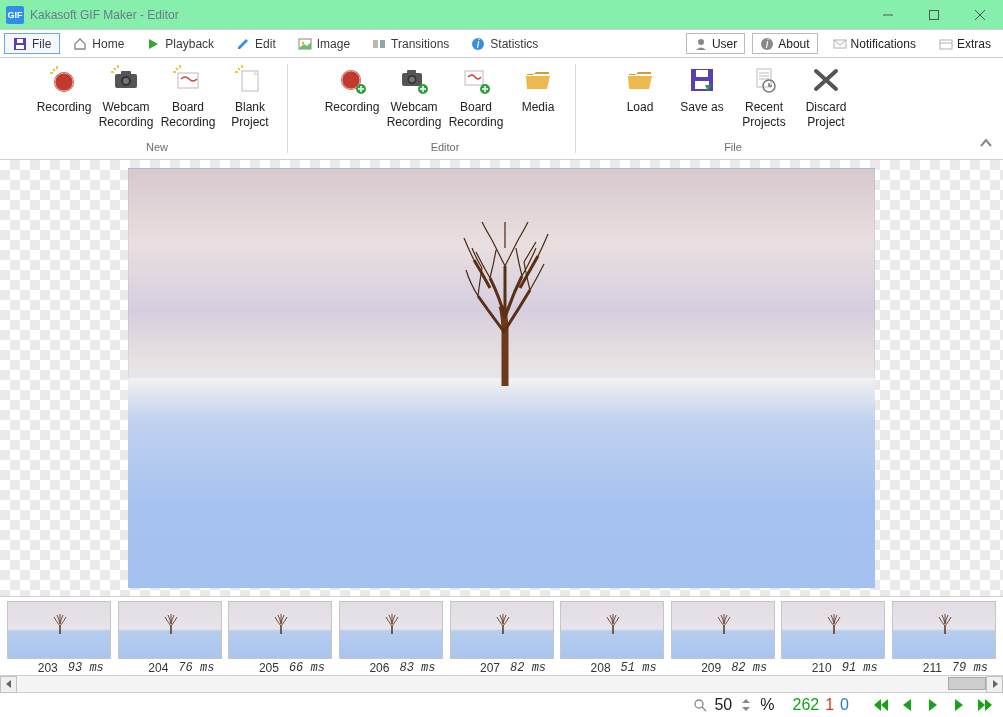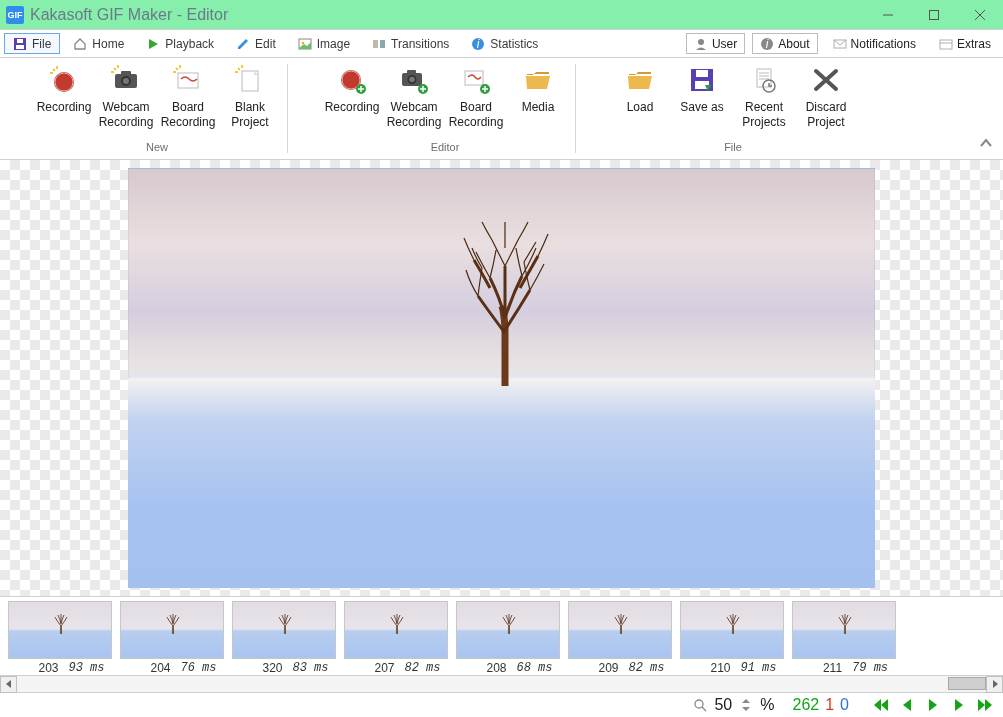--- a/index.html
+++ b/index.html
@@ -1,20 +1,20 @@
 <!DOCTYPE html>
 <html><head>
 <meta charset="utf-8">
 <style>
   *{box-sizing:border-box;margin:0;padding:0;font-family:"Segoe UI","Microsoft YaHei",sans-serif;font-size:12px;}
   html,body{width:1003px;height:717px;overflow:hidden;background:#fff;color:#222;}
   
   .titlebar{height:30px;background:#86efac;display:flex;align-items:center;border-bottom:1px solid #d0d0d0;}
   .titlebar .logo{width:18px;height:18px;background:#2f8eea;color:#fff;font-size:9px;font-weight:bold;display:flex;align-items:center;justify-content:center;margin:0 6px;border-radius:2px;}
-  .titlebar .title{color:#6b7a8a;font-size:16px;}
+  .titlebar .title{color:#6b7a8a;font-size:12px;}
   .titlebar .spacer{flex:1;}
   .titlebar .winbtn{width:46px;height:30px;display:flex;align-items:center;justify-content:center;color:#555;}
   .titlebar .winbtn svg{width:10px;height:10px;stroke:#555;stroke-width:1;fill:none;}
   
   .menubar{height:28px;display:flex;align-items:stretch;border-bottom:1px solid #d0d0d0;padding:0 4px;gap:4px;}
   .menubar .tab{display:flex;align-items:center;gap:5px;padding:0 8px;color:#3a3a3a;border:1px solid transparent;margin-top:3px;margin-bottom:3px;}
   .menubar .tab.active{background:#f5f9ff;border:1px solid #6fa8e6;}
   .menubar .tab .ic{width:14px;height:14px;display:flex;align-items:center;justify-content:center;}
   .menubar .rspacer{flex:1;}
   .menubar .rbtn{display:flex;align-items:center;gap:4px;padding:0 7px;border:1px solid #bcbcbc;margin:3px 0 3px 3px;}
@@ -406,21 +406,35 @@
       <div class="thumb">
         <div class="tpic">
           <div class="mini"><svg width="16" height="22" viewBox="0 0 16 22">
               <path d="M8 22 V14" stroke="#6a3a1a" stroke-width="1.6"></path>
               <g stroke="#4a2a12" stroke-width="0.8" fill="none">
                 <path d="M8 14 Q4 9 2 5 M8 14 Q12 9 14 5 M8 12 Q7 7 5 3 M8 12 Q9 7 11 3 M8 10 Q8 6 8 2"></path>
               </g>
             </svg></div>
         </div>
         <div class="cap">
-          <span class="fn">320</span>
+          <span class="fn">205</span>
+          <span class="ms">66 ms</span>
+        </div>
+      </div>
+      <div class="thumb">
+        <div class="tpic">
+          <div class="mini"><svg width="16" height="22" viewBox="0 0 16 22">
+              <path d="M8 22 V14" stroke="#6a3a1a" stroke-width="1.6"></path>
+              <g stroke="#4a2a12" stroke-width="0.8" fill="none">
+                <path d="M8 14 Q4 9 2 5 M8 14 Q12 9 14 5 M8 12 Q7 7 5 3 M8 12 Q9 7 11 3 M8 10 Q8 6 8 2"></path>
+              </g>
+            </svg></div>
+        </div>
+        <div class="cap">
+          <span class="fn">206</span>
           <span class="ms">83 ms</span>
         </div>
       </div>
       <div class="thumb">
         <div class="tpic">
           <div class="mini"><svg width="16" height="22" viewBox="0 0 16 22">
               <path d="M8 22 V14" stroke="#6a3a1a" stroke-width="1.6"></path>
               <g stroke="#4a2a12" stroke-width="0.8" fill="none">
                 <path d="M8 14 Q4 9 2 5 M8 14 Q12 9 14 5 M8 12 Q7 7 5 3 M8 12 Q9 7 11 3 M8 10 Q8 6 8 2"></path>
               </g>
@@ -435,21 +449,21 @@
         <div class="tpic">
           <div class="mini"><svg width="16" height="22" viewBox="0 0 16 22">
               <path d="M8 22 V14" stroke="#6a3a1a" stroke-width="1.6"></path>
               <g stroke="#4a2a12" stroke-width="0.8" fill="none">
                 <path d="M8 14 Q4 9 2 5 M8 14 Q12 9 14 5 M8 12 Q7 7 5 3 M8 12 Q9 7 11 3 M8 10 Q8 6 8 2"></path>
               </g>
             </svg></div>
         </div>
         <div class="cap">
           <span class="fn">208</span>
-          <span class="ms">68 ms</span>
+          <span class="ms">51 ms</span>
         </div>
       </div>
       <div class="thumb">
         <div class="tpic">
           <div class="mini"><svg width="16" height="22" viewBox="0 0 16 22">
               <path d="M8 22 V14" stroke="#6a3a1a" stroke-width="1.6"></path>
               <g stroke="#4a2a12" stroke-width="0.8" fill="none">
                 <path d="M8 14 Q4 9 2 5 M8 14 Q12 9 14 5 M8 12 Q7 7 5 3 M8 12 Q9 7 11 3 M8 10 Q8 6 8 2"></path>
               </g>
             </svg></div>

